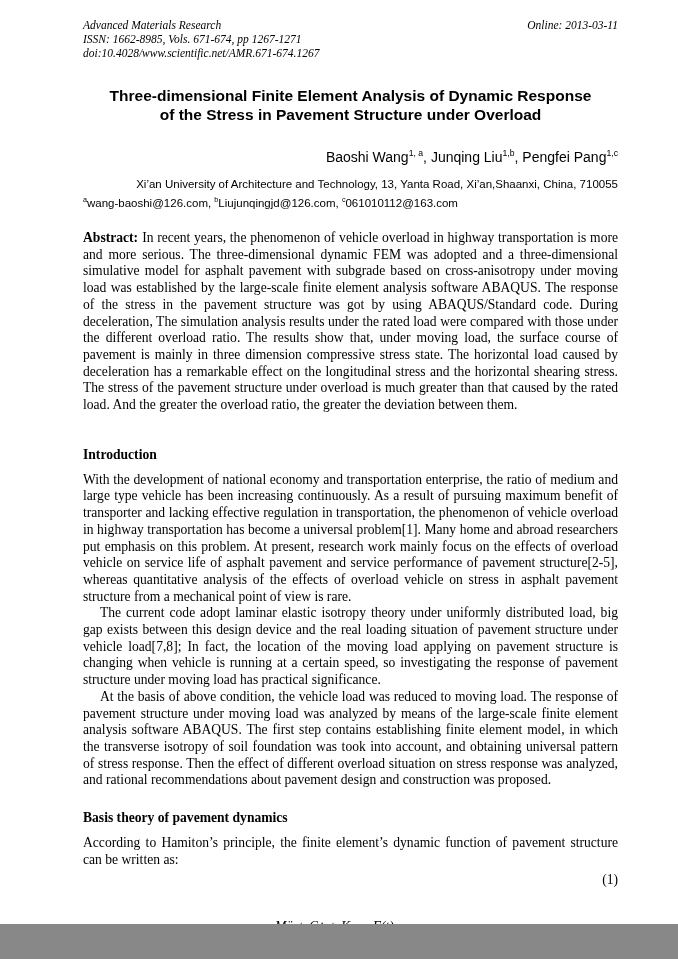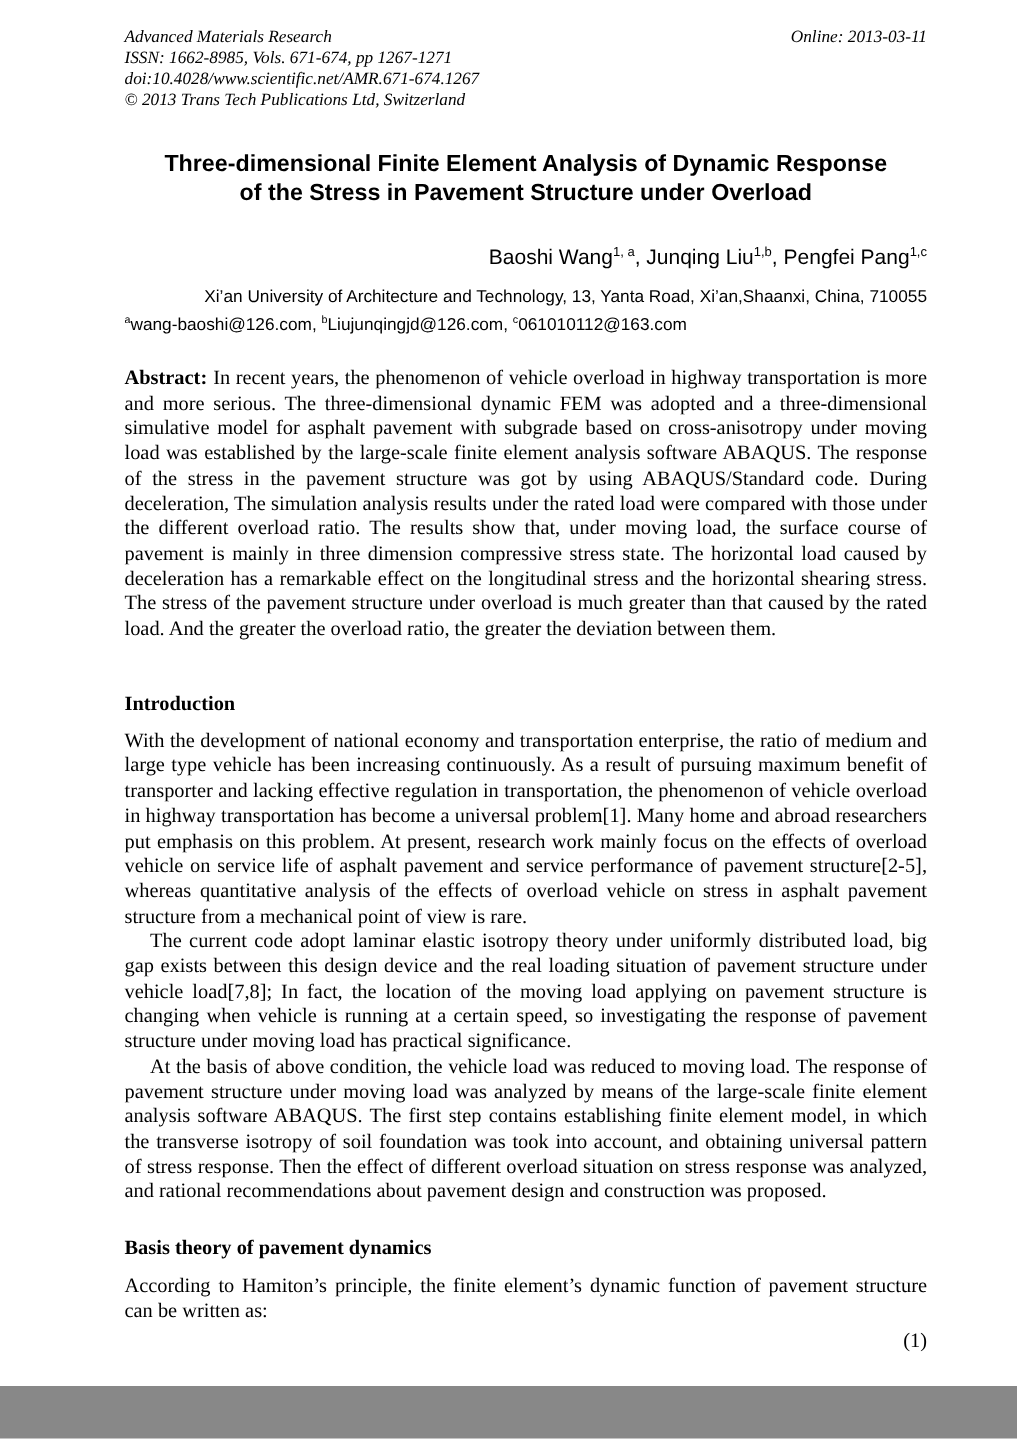--- a/index.html
+++ b/index.html
@@ -119,21 +119,20 @@
 </head>
 <body>
 
 <div class="page">
 
   <div class="header-row">
     <div class="header-left">
       <div>Advanced Materials Research</div>
       <div>ISSN: 1662-8985, Vols. 671-674, pp 1267-1271</div>
       <div>doi:10.4028/www.scientific.net/AMR.671-674.1267</div>
-      <div>© 2013 Trans Tech Publications Ltd, Switzerland</div>
     </div>
     <div class="header-right">Online: 2013-03-11</div>
   </div>
 
   <div class="title">
     <div>Three-dimensional Finite Element Analysis of Dynamic Response</div>
     <div>of the Stress in Pavement Structure under Overload</div>
   </div>
 
   <div class="authors">

